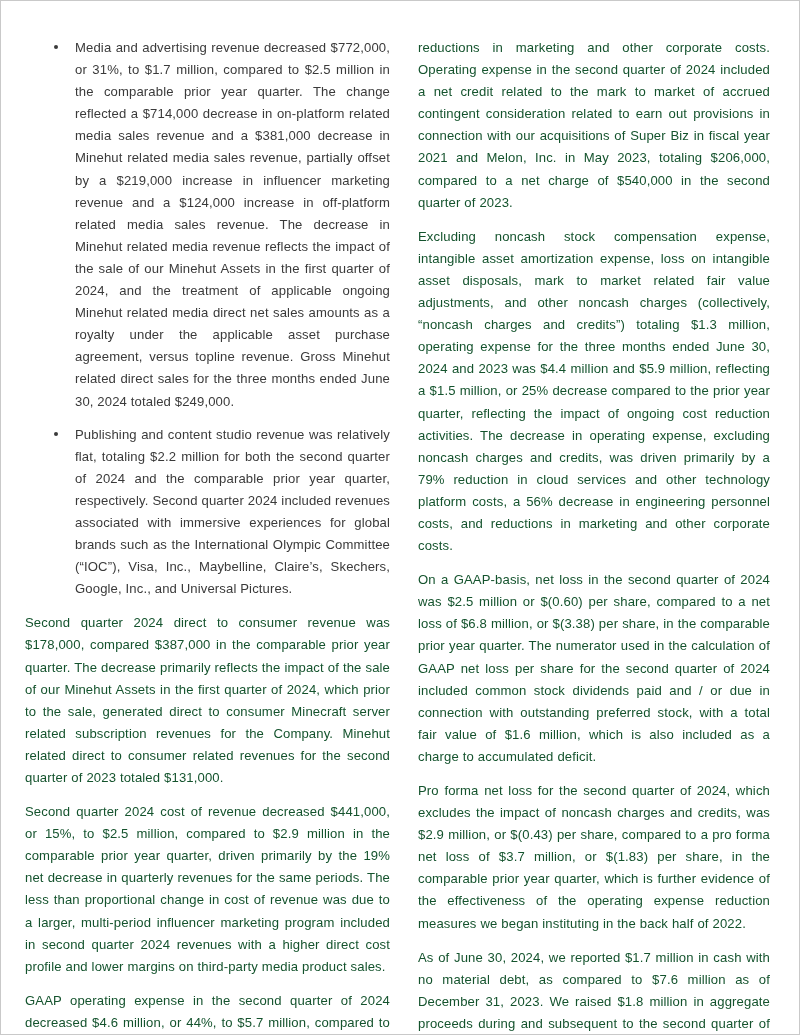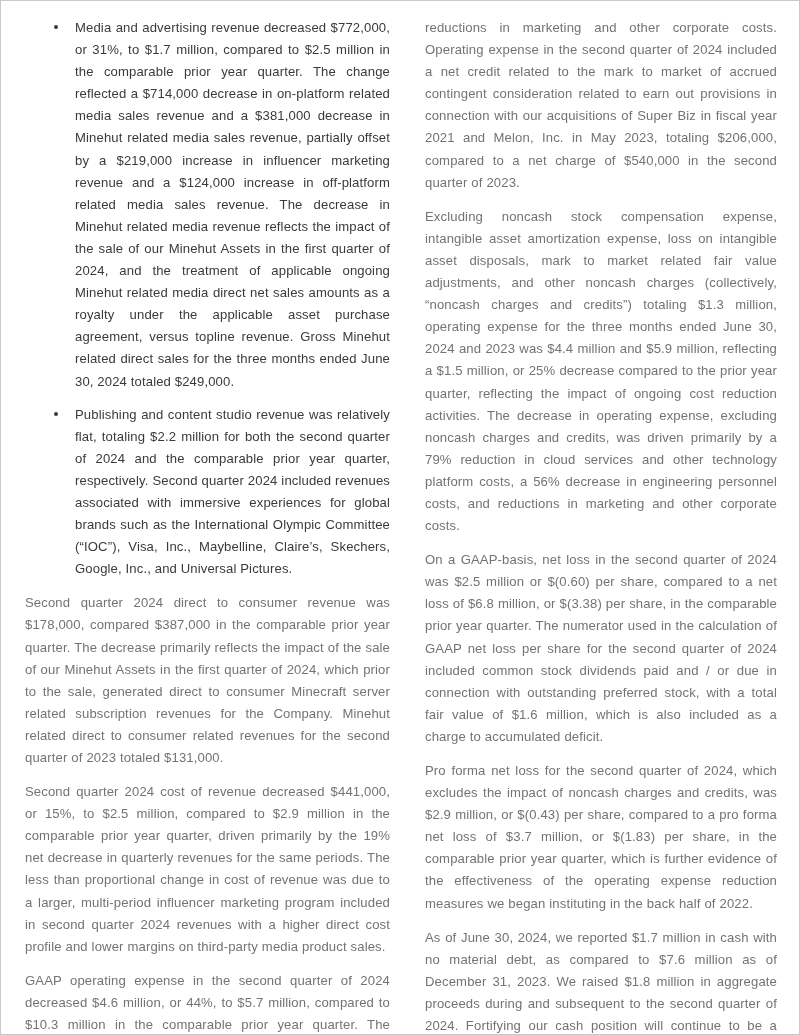--- a/index.html
+++ b/index.html
@@ -15,40 +15,39 @@
     position: relative;
     width: 800px;
     height: 1035px;
     box-sizing: border-box;
     background: #ffffff;
     border: 1px solid #c9c9c9;
     overflow: hidden;
   }
   .columns {
     position: absolute;
-    top: 16px;
+    top: 36px;
     left: 24px;
     width: 752px;
     height: 990px;
     display: flex;
     gap: 28px;
-    justify-content: space-between;
   }
   .col {
     width: 365px;
     box-sizing: border-box;
   }
   .col-right {
     width: 352px;
   }
   p.para {
     margin: 0 0 12px 0;
     font-size: 13.1px;
     line-height: 22.1px;
-    color: #737373;
+    color: #14532d;
     text-align: justify;
     text-justify: inter-word;
     letter-spacing: 0.01em;
     font-weight: 400;
     word-spacing: 0.01em;
   }
   p.para:last-child {
     margin-bottom: 0;
   }
   ul.bullets {

